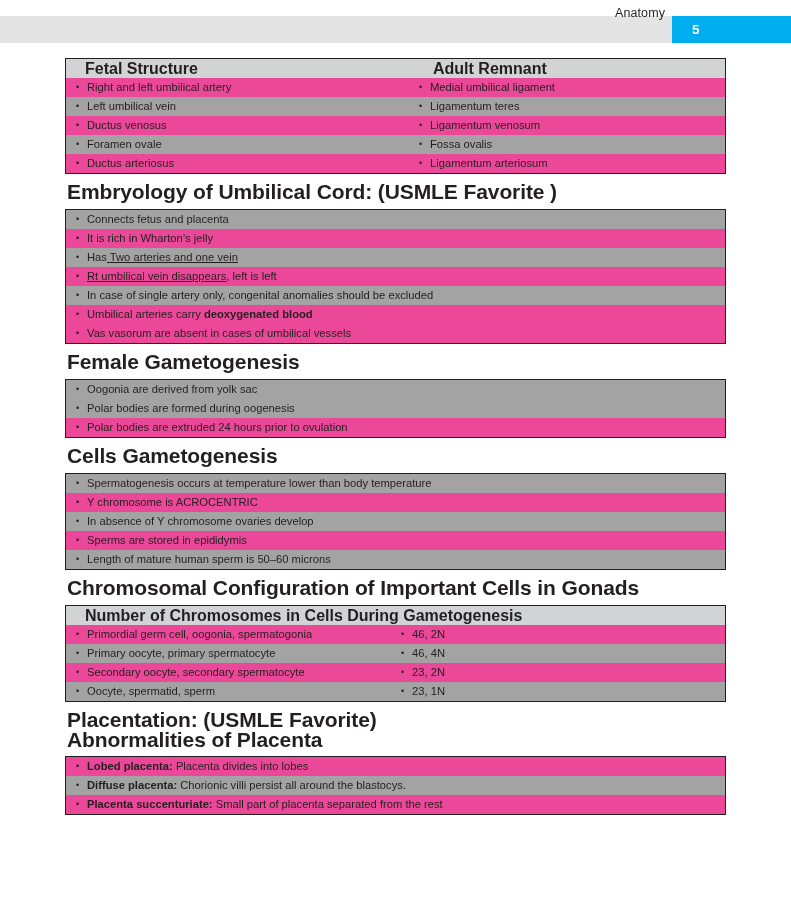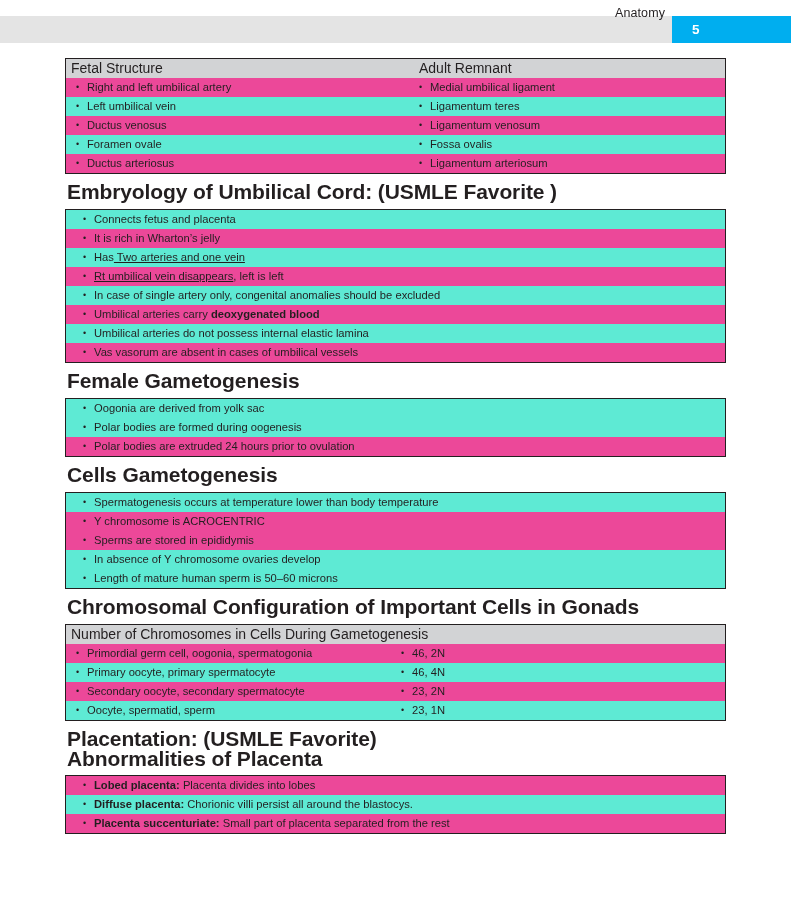--- a/index.html
+++ b/index.html
@@ -86,44 +86,44 @@
     border: 1.4px solid #231f20;
     border-collapse: collapse;
     width: 661px;
     box-sizing: border-box;
   }
   .row {
     display: flex;
     box-sizing: border-box;
     min-height: 19px;
   }
-  .row.shade-a { background: #5eead4; }
+  .row.shade-a { background: #a3a3a3; }
   .row.shade-b { background: #ec4899; }
   .row.head    { background: #d2d3d5; }
 
   .cell {
     box-sizing: border-box;
     display: flex;
     align-items: center;
     font-family: "Liberation Sans", sans-serif;
     font-size: 11.2px;
     color: #231f20;
     line-height: 13px;
     padding: 3px 4px 3px 0;
     min-height: 19px;
   }
   .cell.col1 { width: 348px; padding-left: 5px; }
   .cell.col2 { flex: 1; }
 
-  .cell.full { width: 100%; padding-left: 12px; }
+  .cell.full { width: 100%; padding-left: 5px; }
 
   .cell.head-text {
-    font-weight: normal;
-    font-size: 14px;
-    padding-left: 5px;
+    font-weight: bold;
+    font-size: 16px;
+    padding-left: 19px;
   }
 
   .bullet {
     display: inline-block;
     width: 16px;
     min-width: 16px;
     text-align: left;
     padding-left: 5px;
     box-sizing: border-box;
     font-size: 9px;
@@ -241,26 +241,20 @@
           <span class="bullet"></span>
           <span class="txt">In case of single artery only, congenital anomalies should be excluded</span>
         </div>
       </div>
     <div class="row shade-b">
         <div class="cell full">
           <span class="bullet"></span>
           <span class="txt">Umbilical arteries carry <b>deoxygenated blood</b></span>
         </div>
       </div>
-    <div class="row shade-a">
-        <div class="cell full">
-          <span class="bullet"></span>
-          <span class="txt">Umbilical arteries do not possess internal elastic lamina</span>
-        </div>
-      </div>
     <div class="row shade-b">
         <div class="cell full">
           <span class="bullet"></span>
           <span class="txt">Vas vasorum are absent in cases of umbilical vessels</span>
         </div>
       </div>
   </div>
 
   <div class="heading-wrap">
     <h2 class="section-heading">Female Gametogenesis</h2>
@@ -295,30 +289,30 @@
           <span class="bullet"></span>
           <span class="txt">Spermatogenesis occurs at temperature lower than body temperature</span>
         </div>
       </div>
     <div class="row shade-b">
         <div class="cell full">
           <span class="bullet"></span>
           <span class="txt">Y chromosome is ACROCENTRIC</span>
         </div>
       </div>
+    <div class="row shade-a">
+        <div class="cell full">
+          <span class="bullet"></span>
+          <span class="txt">In absence of Y chromosome ovaries develop</span>
+        </div>
+      </div>
     <div class="row shade-b">
         <div class="cell full">
           <span class="bullet"></span>
           <span class="txt">Sperms are stored in epididymis</span>
-        </div>
-      </div>
-    <div class="row shade-a">
-        <div class="cell full">
-          <span class="bullet"></span>
-          <span class="txt">In absence of Y chromosome ovaries develop</span>
         </div>
       </div>
     <div class="row shade-a">
         <div class="cell full">
           <span class="bullet"></span>
           <span class="txt">Length of mature human sperm is 50–60 microns</span>
         </div>
       </div>
   </div>
 

